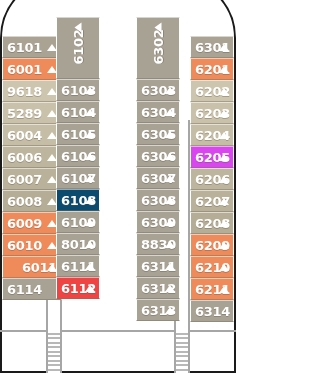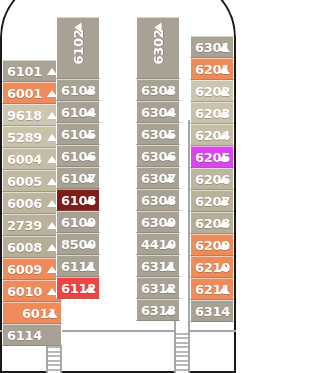--- a/index.html
+++ b/index.html
@@ -160,51 +160,47 @@
         <div class="step"></div>
         <div class="step"></div>
         <div class="step"></div>
         <div class="step"></div>
         <div class="step"></div>
         <div class="step"></div>
       </div>
     </div>
 
   <div id="columns-layer">
-      <div class="col" style="left: 2px; top: 36px; width: 60px; margin-top: 24px;">
+      <div class="col" style="left: 2px; top: 36px; width: 60px;">
         <div class="cabin" style="background: rgb(170, 163, 148);">
           <span class="lbl">6101</span>
           <span class="tri"></span>
         </div>
         <div class="cabin" style="background: rgb(239, 138, 90);">
           <span class="lbl">6001</span>
           <span class="tri"></span>
         </div>
         <div class="cabin" style="background: rgb(205, 197, 174);">
           <span class="lbl">9618</span>
           <span class="tri"></span>
         </div>
         <div class="cabin" style="background: rgb(201, 193, 169);">
           <span class="lbl">5289</span>
           <span class="tri"></span>
         </div>
         <div class="cabin" style="background: rgb(197, 189, 165);">
           <span class="lbl">6004</span>
           <span class="tri"></span>
         </div>
-        <div class="cabin" style="background: rgb(193, 185, 161);">
-          <span class="lbl">6005</span>
-          <span class="tri"></span>
-        </div>
         <div class="cabin" style="background: rgb(189, 181, 157);">
           <span class="lbl">6006</span>
           <span class="tri"></span>
         </div>
         <div class="cabin" style="background: rgb(185, 177, 153);">
-          <span class="lbl">2739</span>
+          <span class="lbl">6007</span>
           <span class="tri"></span>
         </div>
         <div class="cabin" style="background: rgb(181, 173, 149);">
           <span class="lbl">6008</span>
           <span class="tri"></span>
         </div>
         <div class="cabin" style="background: rgb(239, 138, 90);">
           <span class="lbl">6009</span>
           <span class="tri"></span>
         </div>
@@ -238,30 +234,30 @@
           <span class="tri"></span>
         </div>
         <div class="cabin" style="background: rgb(168, 162, 148);">
           <span class="lbl">6106</span>
           <span class="tri"></span>
         </div>
         <div class="cabin" style="background: rgb(168, 162, 148);">
           <span class="lbl">6107</span>
           <span class="tri"></span>
         </div>
-        <div class="cabin" style="background: #7f1d1d;">
+        <div class="cabin" style="background: #0c4a6e;">
           <span class="lbl">6108</span>
           <span class="tri"></span>
         </div>
         <div class="cabin" style="background: rgb(168, 162, 148);">
           <span class="lbl">6109</span>
           <span class="tri"></span>
         </div>
         <div class="cabin" style="background: rgb(168, 162, 148);">
-          <span class="lbl">8500</span>
+          <span class="lbl">8010</span>
           <span class="tri"></span>
         </div>
         <div class="cabin" style="background: rgb(168, 162, 148);">
           <span class="lbl">6111</span>
           <span class="tri"></span>
         </div>
         <div class="cabin" style="background: #ef4444;">
           <span class="lbl">6112</span>
           <span class="tri"></span>
         </div>
@@ -293,21 +289,21 @@
         </div>
         <div class="cabin" style="background: rgb(168, 162, 148);">
           <span class="lbl">6308</span>
           <span class="tri"></span>
         </div>
         <div class="cabin" style="background: rgb(168, 162, 148);">
           <span class="lbl">6309</span>
           <span class="tri"></span>
         </div>
         <div class="cabin" style="background: rgb(168, 162, 148);">
-          <span class="lbl">4410</span>
+          <span class="lbl">8830</span>
           <span class="tri"></span>
         </div>
         <div class="cabin" style="background: rgb(168, 162, 148);">
           <span class="lbl">6311</span>
           <span class="tri"></span>
         </div>
         <div class="cabin" style="background: rgb(168, 162, 148);">
           <span class="lbl">6312</span>
           <span class="tri"></span>
         </div>

